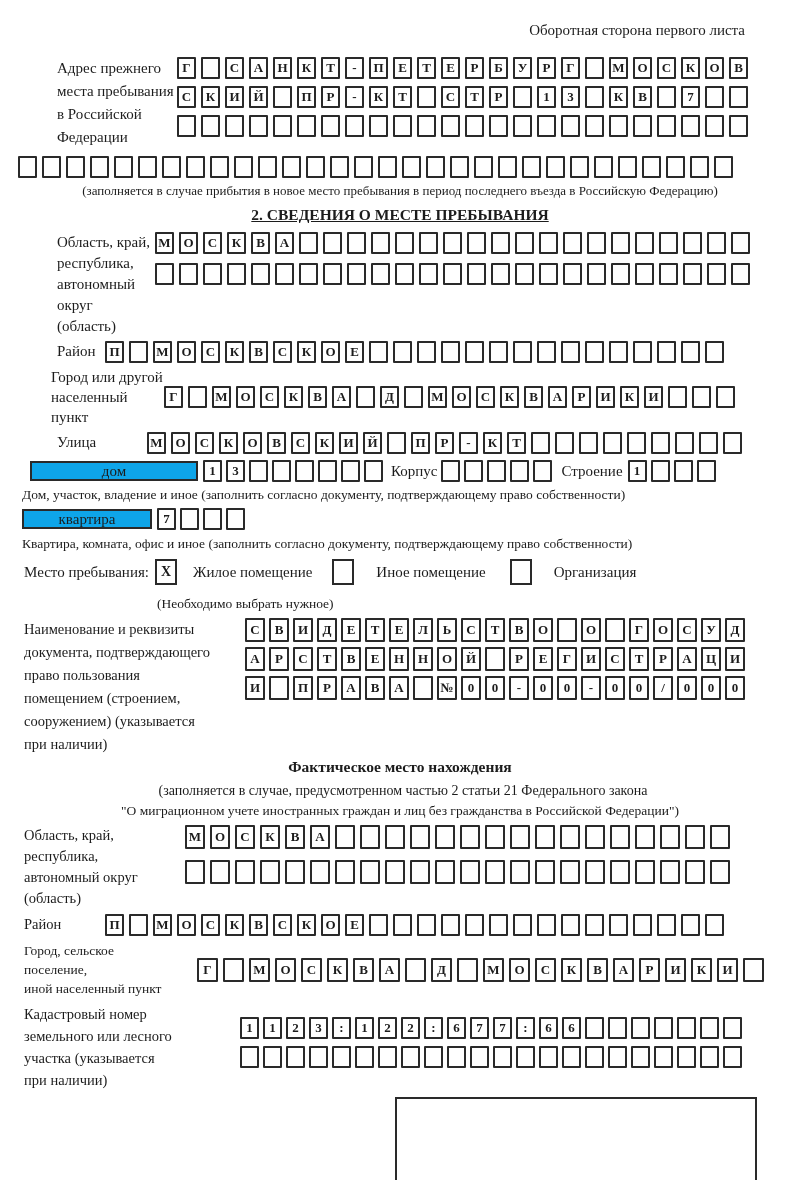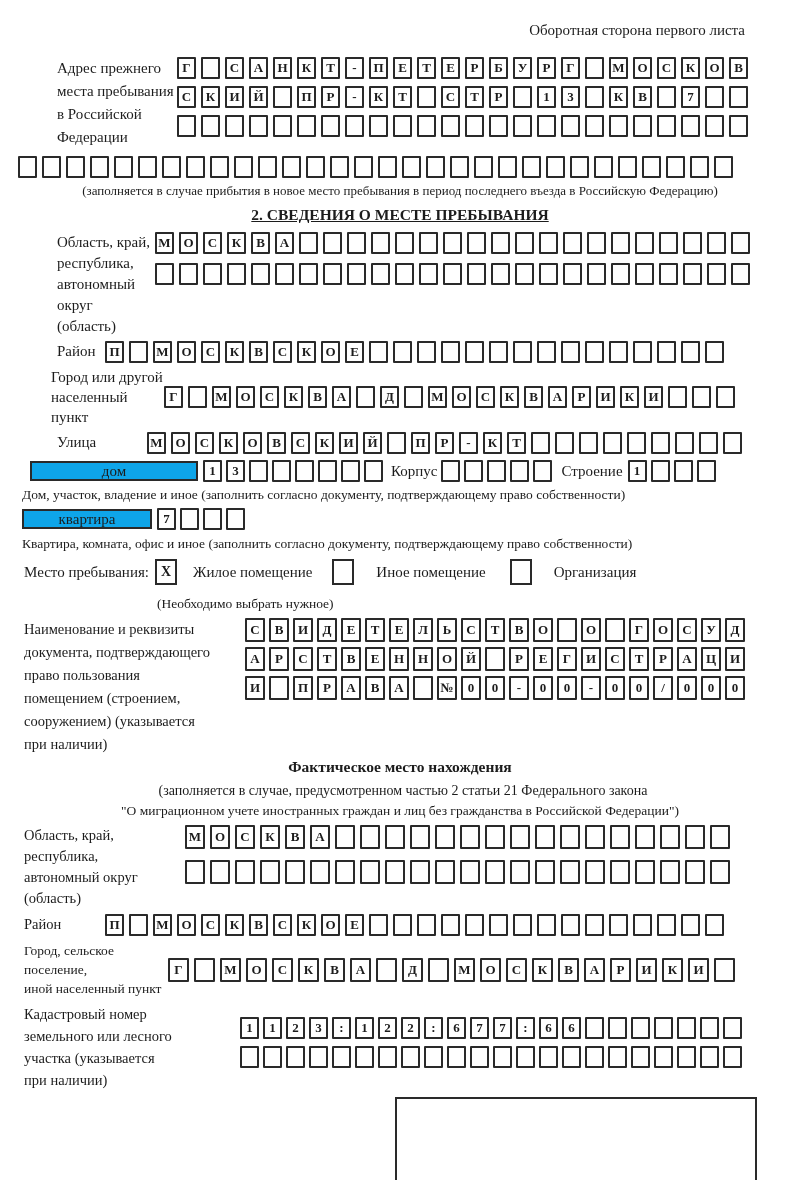--- a/index.html
+++ b/index.html
@@ -531,21 +531,21 @@
       <span class="cell"></span>
       <span class="cell"></span>
       <span class="cell"></span>
       <span class="cell"></span>
       <span class="cell"></span>
       <span class="cell"></span>
       <span class="cell"></span>
     </div>
 </div>
 
-<div class="flexrow vcenter" style="margin:5px 0 0 24px;">
+<div class="flexrow vcenter" style="margin:5px 0 0 24px;gap:29px;">
   <div class="label" style="width:144px;line-height:19px;font-size:13.5px;">Город, сельское поселение,
 иной населенный пункт</div>
   <div class="cells w21">
       <span class="cell">Г</span>
       <span class="cell"></span>
       <span class="cell">М</span>
       <span class="cell">О</span>
       <span class="cell">С</span>
       <span class="cell">К</span>
       <span class="cell">В</span>

